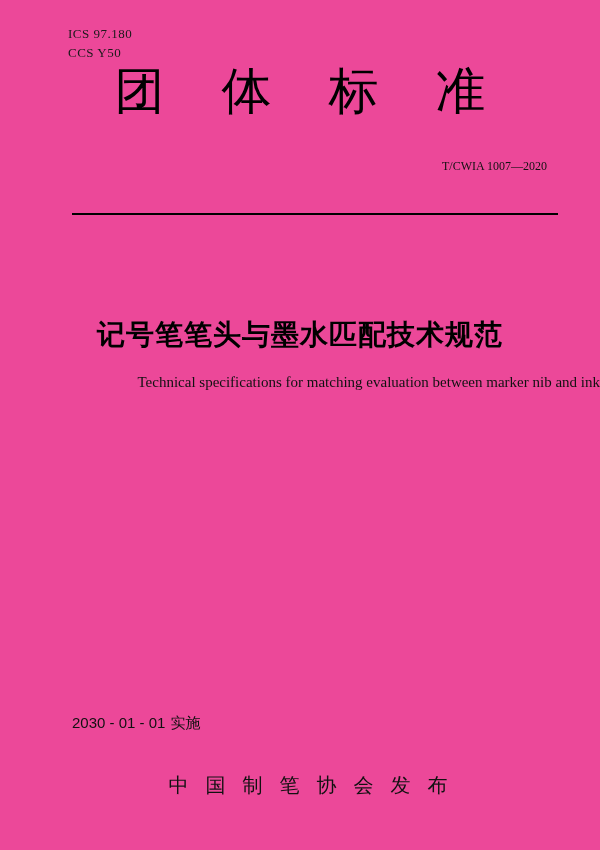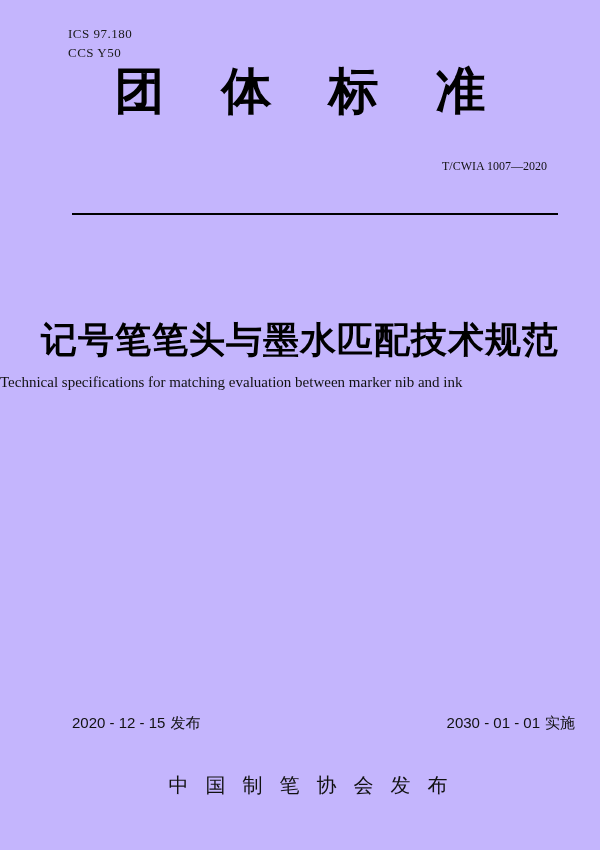--- a/index.html
+++ b/index.html
@@ -4,21 +4,21 @@
 <style>
   html, body {
     margin: 0;
     padding: 0;
     background: #ffffff;
   }
   .page {
     position: relative;
     width: 600px;
     height: 850px;
-    background: #c4b5fd;
+    background: #ec4899;
     color: #000000;
     overflow: hidden;
     font-family: "Liberation Sans", sans-serif;
   }
   .ics-block {
     position: absolute;
     left: 68px;
     top: 24px;
     font-family: "Liberation Serif", serif;
     font-size: 13px;
@@ -27,21 +27,21 @@
     color: #1a1a1a;
   }
   .big-title {
     position: absolute;
     left: 0;
     right: 0;
     top: 63px;
     text-align: center;
     font-family: "Liberation Sans", sans-serif;
     font-size: 50px;
-    font-weight: 700;
+    font-weight: 400;
     letter-spacing: 57px;
     text-indent: 57px;
     line-height: 1.15;
     white-space: nowrap;
     color: #000000;
   }
   .std-number {
     position: absolute;
     right: 53px;
     top: 159px;
@@ -58,32 +58,32 @@
     height: 2px;
     background: #000000;
   }
   .doc-title-zh {
     position: absolute;
     left: 0;
     right: 0;
     top: 316px;
     text-align: center;
     font-family: "Liberation Sans", sans-serif;
-    font-size: 36px;
+    font-size: 28px;
     font-weight: 700;
     letter-spacing: 1px;
     white-space: nowrap;
     color: #000000;
   }
   .doc-title-en {
     position: absolute;
     left: 0;
     right: 0;
     top: 374px;
-    text-align: left;
+    text-align: right;
     font-family: "Liberation Serif", serif;
     font-size: 15px;
     color: #111111;
     white-space: nowrap;
   }
   .dates-row {
     position: absolute;
     left: 72px;
     right: 25px;
     top: 714px;
@@ -129,22 +129,19 @@
   <div class="std-number">T/CWIA 1007—2020</div>
 
   <div class="rule"></div>
 
   <div class="doc-title-zh">记号笔笔头与墨水匹配技术规范</div>
 
   <div class="doc-title-en">Technical specifications for matching evaluation between marker nib and ink</div>
 
   <div class="dates-row">
     <div>
-      <span>2020 - 12 - 15</span><span class="cjk-label">发布</span>
-    </div>
-    <div>
       <span>2030 - 01 - 01</span><span class="cjk-label">实施</span>
     </div>
   </div>
 
   <div class="publisher">中国制笔协会发布</div>
 
 </div>
 
 </body></html>

